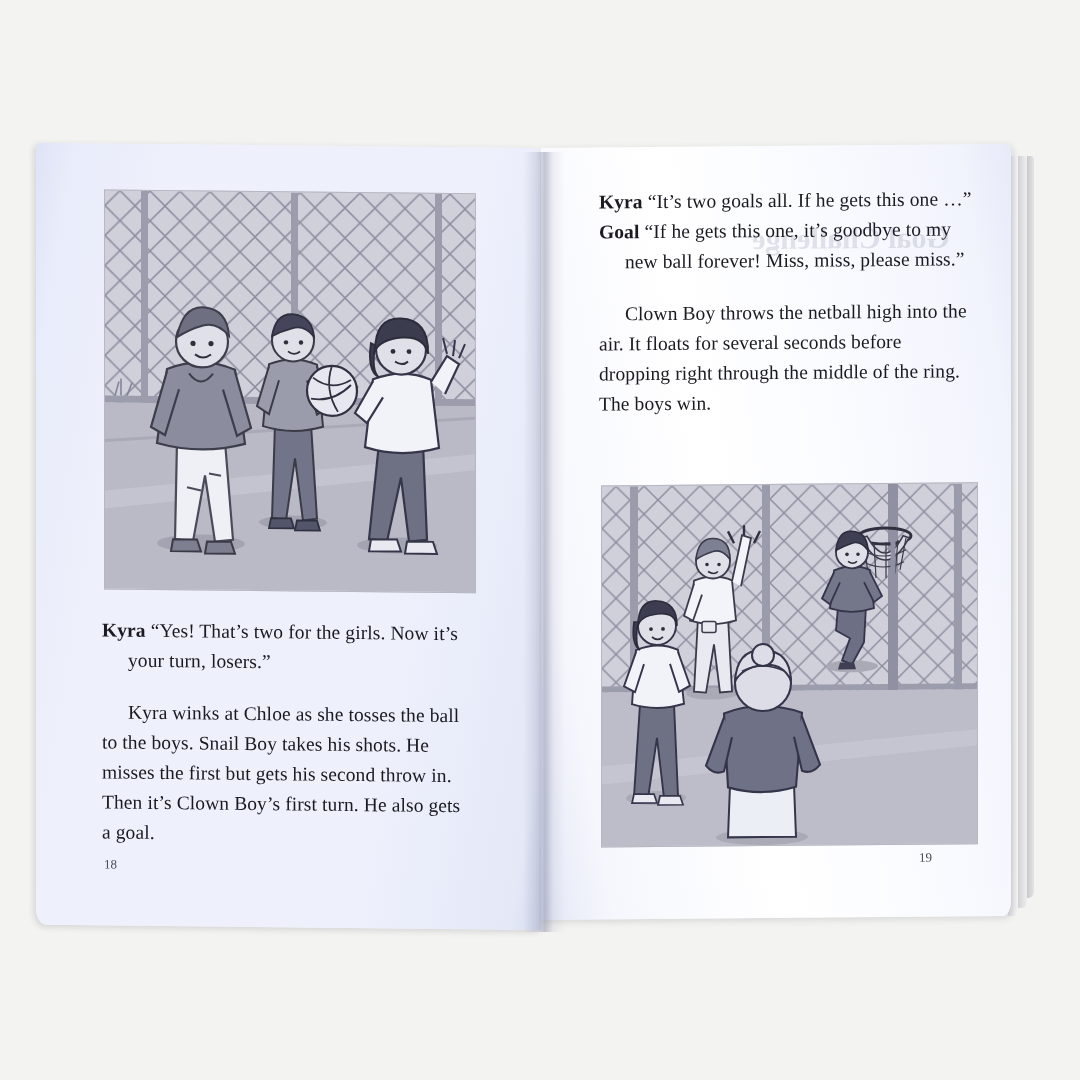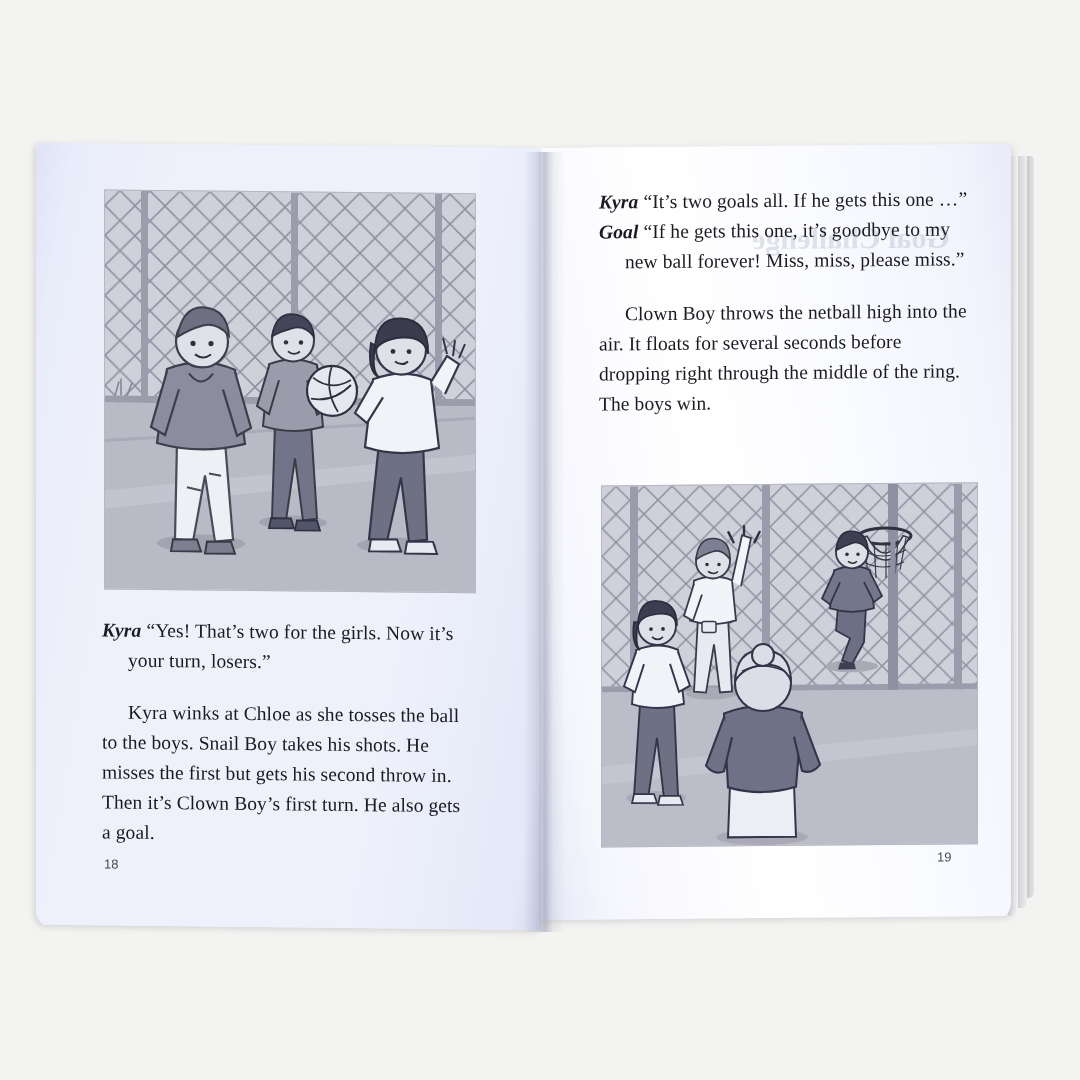--- a/index.html
+++ b/index.html
@@ -101,27 +101,27 @@
     position: absolute;
     color: #1a1a20;
     font-size: 19.5px;
     line-height: 30px;
     letter-spacing: 0.1px;
   }
   .para { margin: 0 0 0 0; }
   .para + .para { margin-top: 22px; }
   .indent { text-indent: 26px; }
   .hang { padding-left: 26px; text-indent: -26px; }
-  .speaker { font-weight: bold; font-style: italic; }
+  .speaker { font-weight: bold; }
 
   .page-num {
     position: absolute;
     font-size: 13px;
     color: #4a4a55;
-    font-family: Liberation Sans, sans-serif;
+    font-family: Liberation Serif, serif;
   }
 
   
   .illus {
     position: absolute;
     background: #c9cad3;
     overflow: hidden;
     border: 1px solid #b6b7c2;
   }
   .illus svg { display: block; }
@@ -360,18 +360,18 @@
             <path d="M122 232 l-18 48 q8 10 18 6 l8 -34" fill="#6f7186" stroke="#34354a" stroke-width="2.1"></path>
             <path d="M200 232 l18 48 q-8 10 -18 6 l-8 -34" fill="#6f7186" stroke="#34354a" stroke-width="2.1"></path>
             <circle cx="161" cy="198" r="28" fill="#dcdde6" stroke="#34354a" stroke-width="2.1"></circle>
             <path d="M133 196 q2 -32 28 -31 q27 1 28 31 q-8 -18 -28 -16 q-20 2 -28 16 z" fill="#dcdde6" stroke="#34354a" stroke-width="2"></path>
             <circle cx="161" cy="170" r="11" fill="#dcdde6" stroke="#34354a" stroke-width="2"></circle>
             <path d="M140 186 q20 -10 42 0" fill="none" stroke="#34354a" stroke-width="1.6"></path>
           </g>
         </svg>
       </div>
 
-      <div class="page-num" style="left:396px; top:705px;">19</div>
+      <div class="page-num" style="left:378px; top:705px;">19</div>
     </div>
 
     <div id="gutter"></div>
   </div>
 </div>
 
 </body></html>

